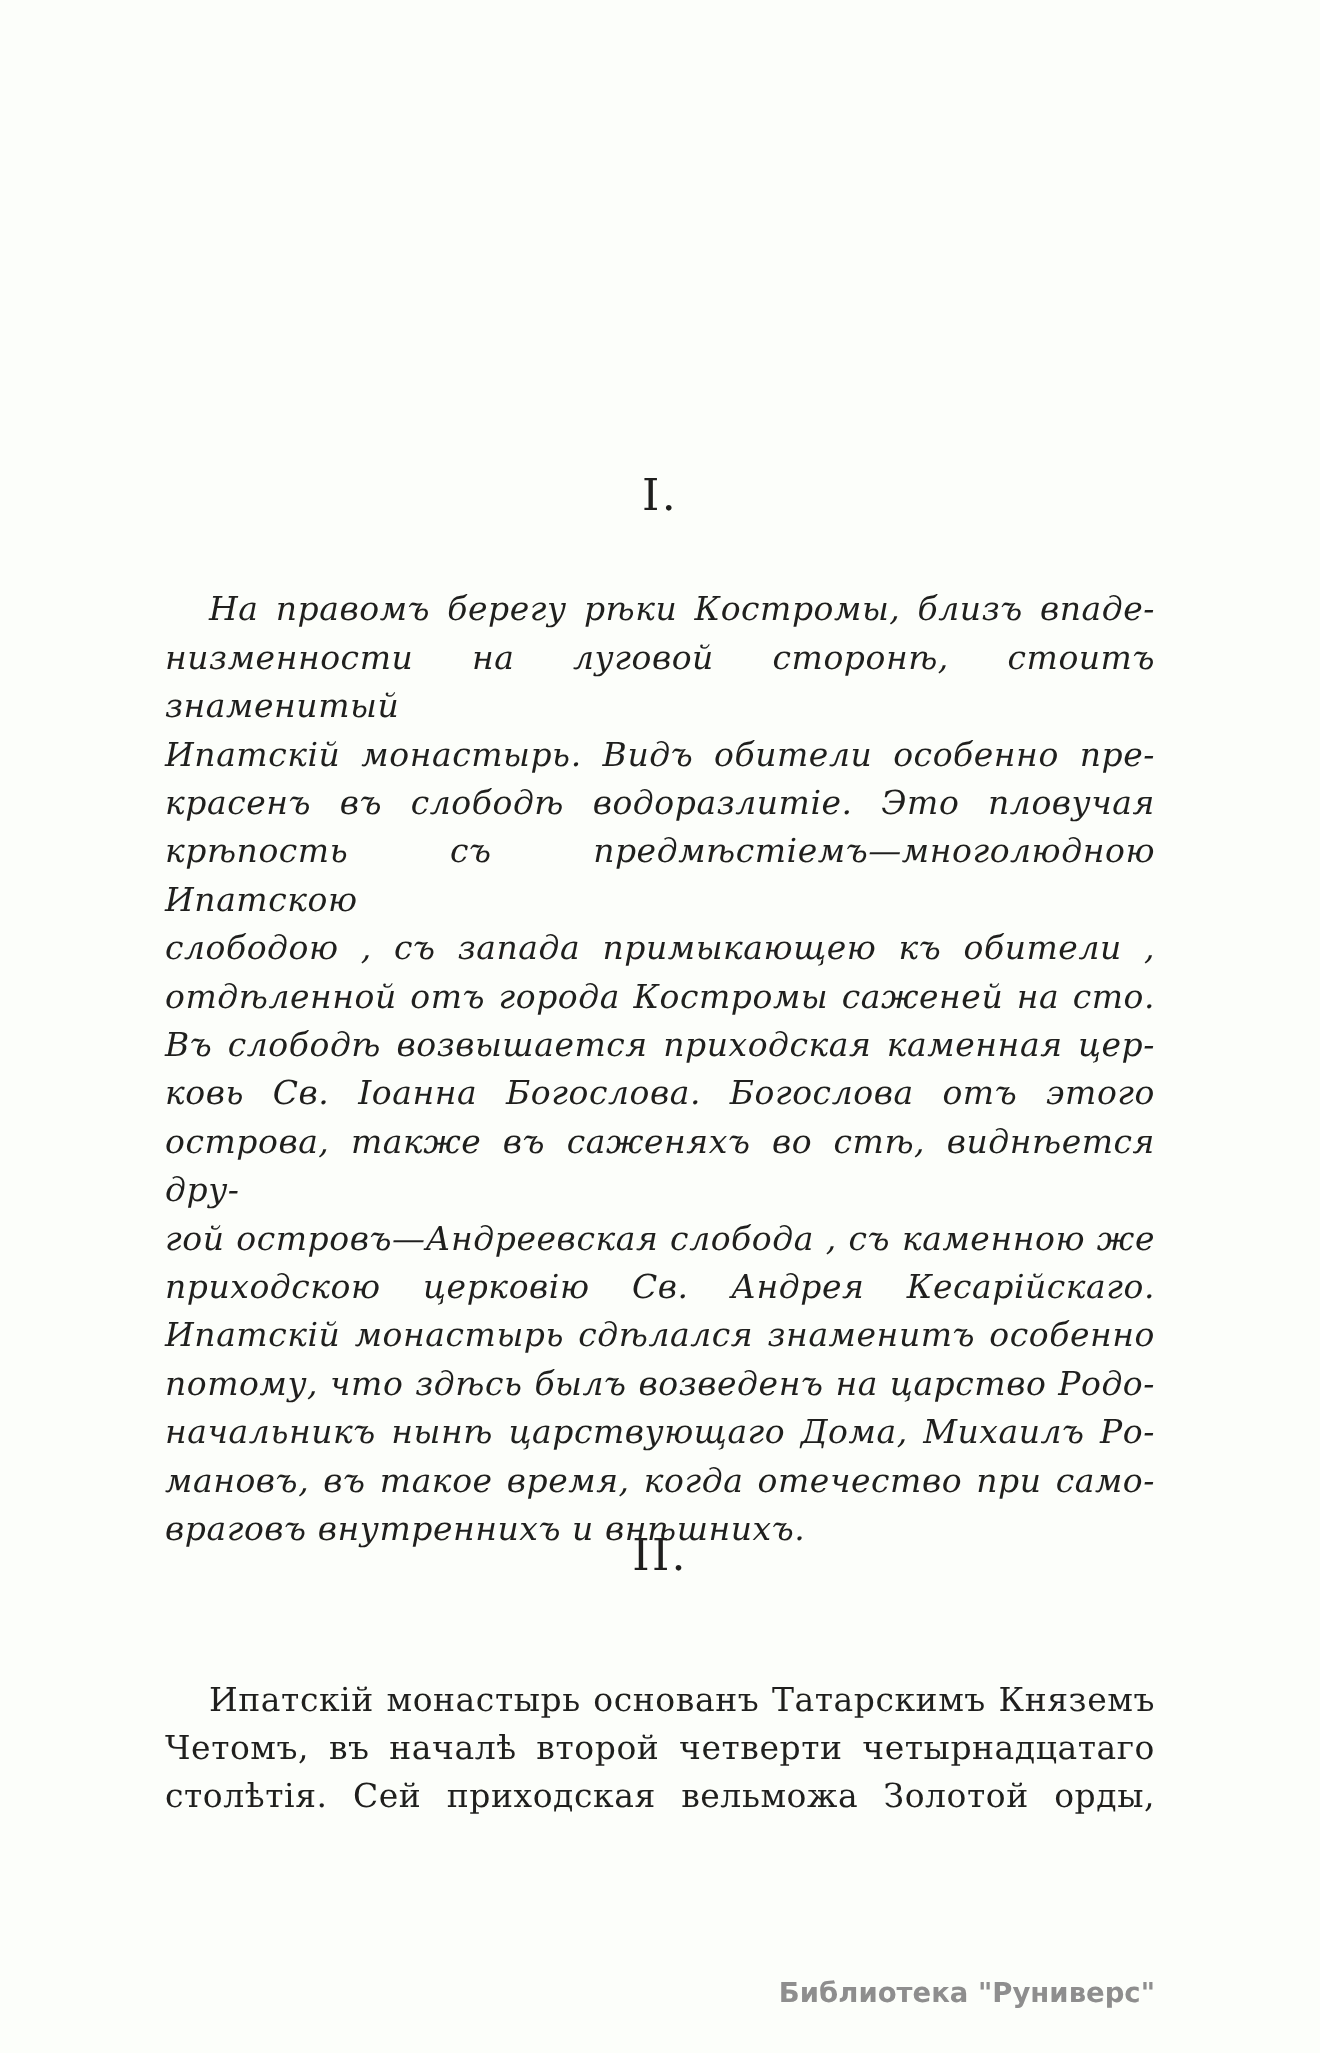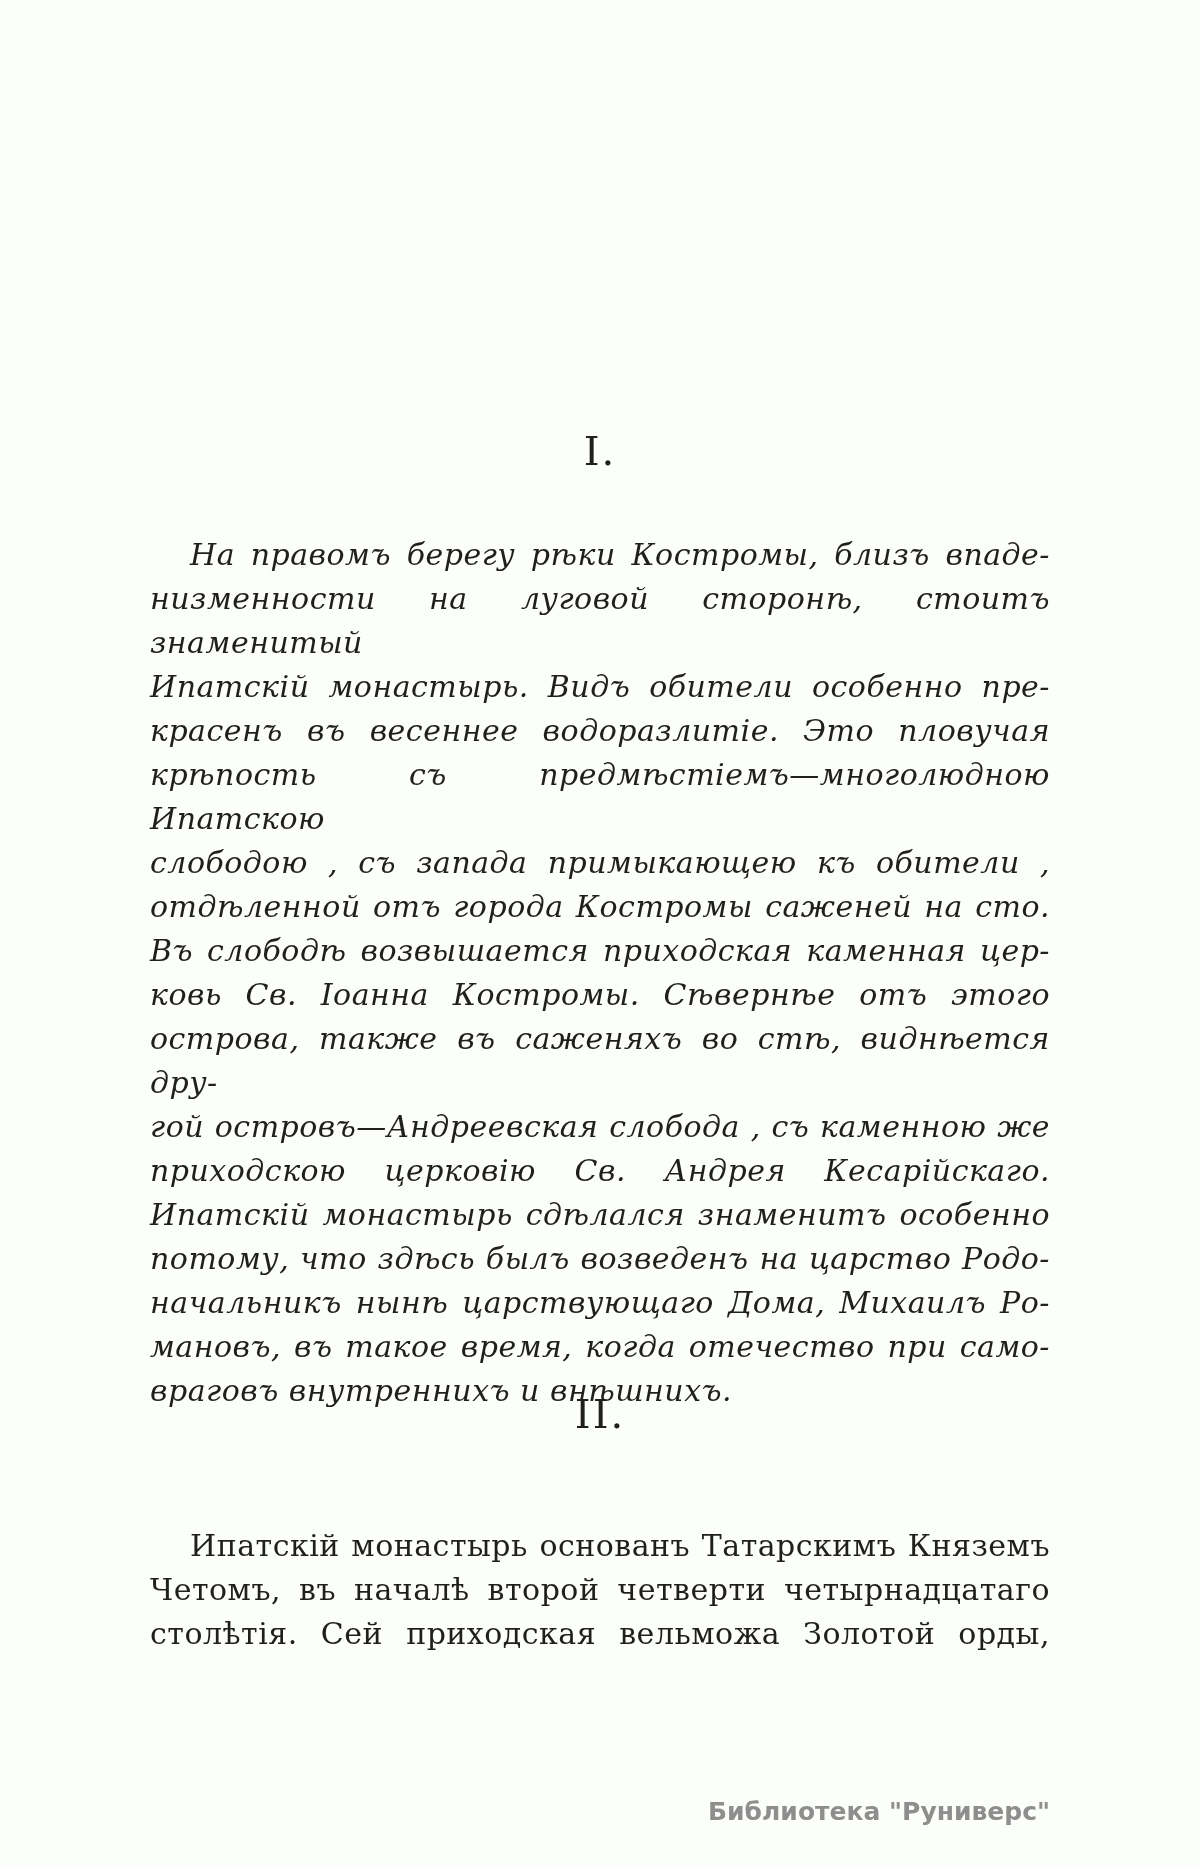--- a/index.html
+++ b/index.html
@@ -56,26 +56,26 @@
 <body>
 
 <div class="page">
 
   <h2 class="heading heading-1">I.</h2>
 
   <div class="paragraph paragraph-1">
       <div class="text-line">На правомъ берегу рѣки Костромы, близъ впаде-</div>
       <div class="text-line">низменности на луговой сторонѣ, стоитъ знаменитый</div>
       <div class="text-line">Ипатскій монастырь. Видъ обители особенно пре-</div>
-      <div class="text-line">красенъ въ весеннее водоразлитіе. Это пловучая</div>
+      <div class="text-line">красенъ въ слободѣ водоразлитіе. Это пловучая</div>
       <div class="text-line">крѣпость съ предмѣстіемъ—многолюдною Ипатскою</div>
       <div class="text-line">слободою , съ запада примыкающею къ обители ,</div>
       <div class="text-line">отдѣленной отъ города Костромы саженей на сто.</div>
       <div class="text-line">Въ слободѣ возвышается приходская каменная цер-</div>
-      <div class="text-line">ковь Св. Іоанна Костромы. Сѣвернѣе отъ этого</div>
+      <div class="text-line">ковь Св. Іоанна Богослова. Богослова отъ этого</div>
       <div class="text-line">острова, также въ саженяхъ во стѣ, виднѣется дру-</div>
       <div class="text-line">гой островъ—Андреевская слобода , съ каменною же</div>
       <div class="text-line">приходскою церковію Св. Андрея Кесарійскаго.</div>
       <div class="text-line">Ипатскій монастырь сдѣлался знаменитъ особенно</div>
       <div class="text-line">потому, что здѣсь былъ возведенъ на царство Родо-</div>
       <div class="text-line">начальникъ нынѣ царствующаго Дома, Михаилъ Ро-</div>
       <div class="text-line">мановъ, въ такое время, когда  отечество при само-</div>
       <div class="text-line">враговъ внутреннихъ и внѣшнихъ.</div>
     </div>
 

